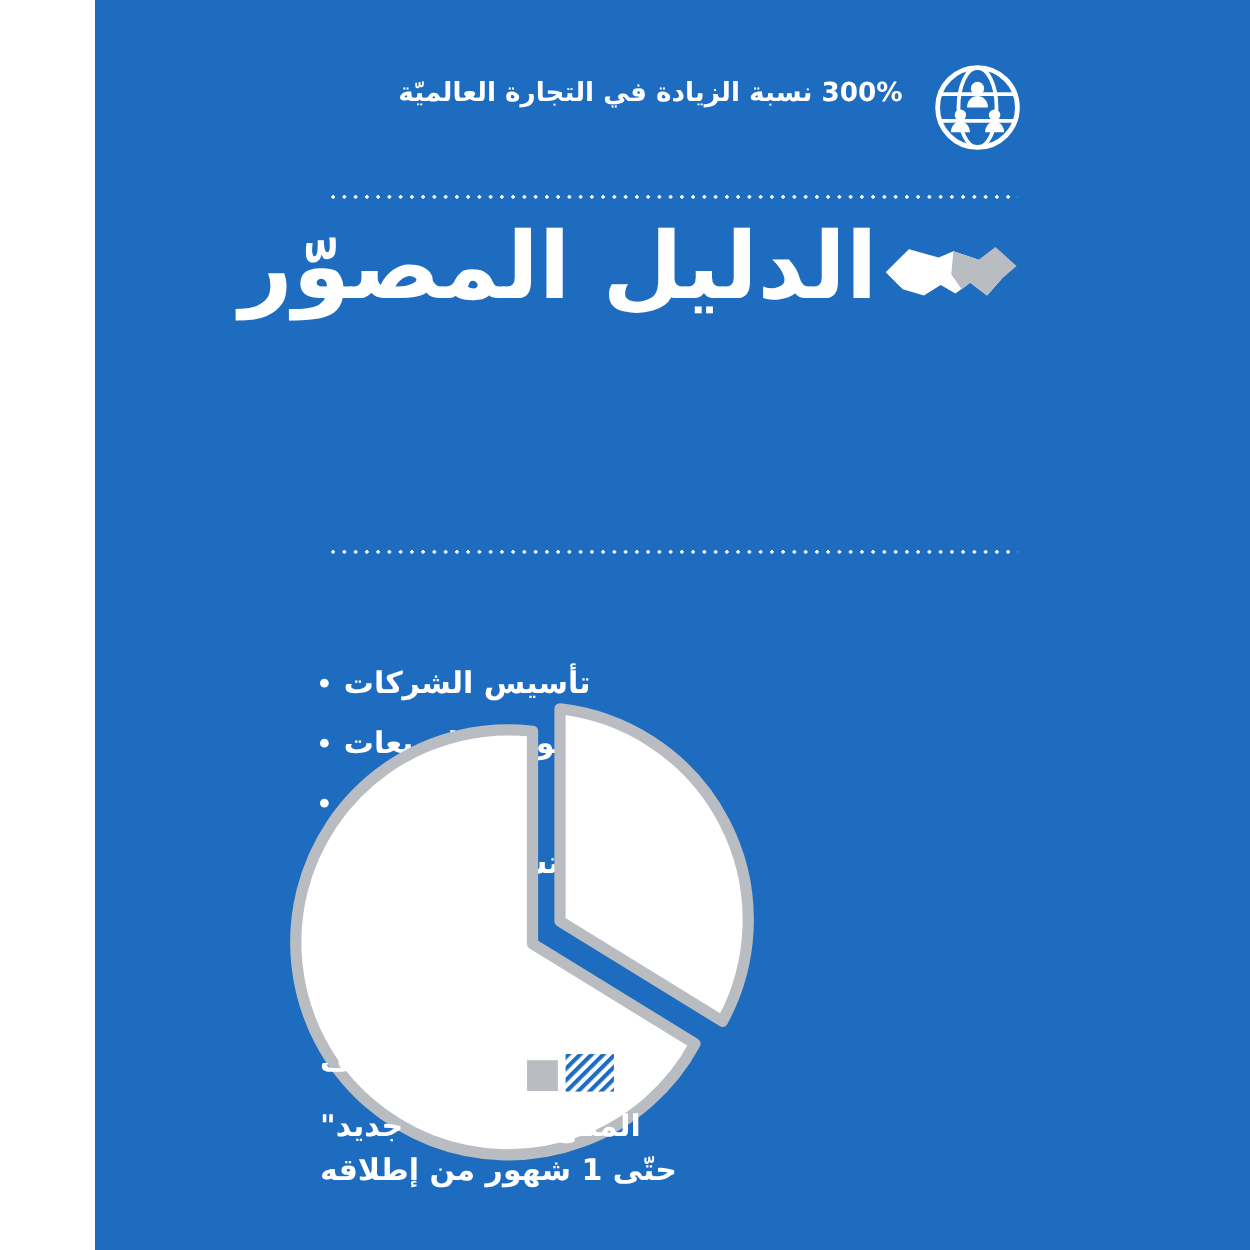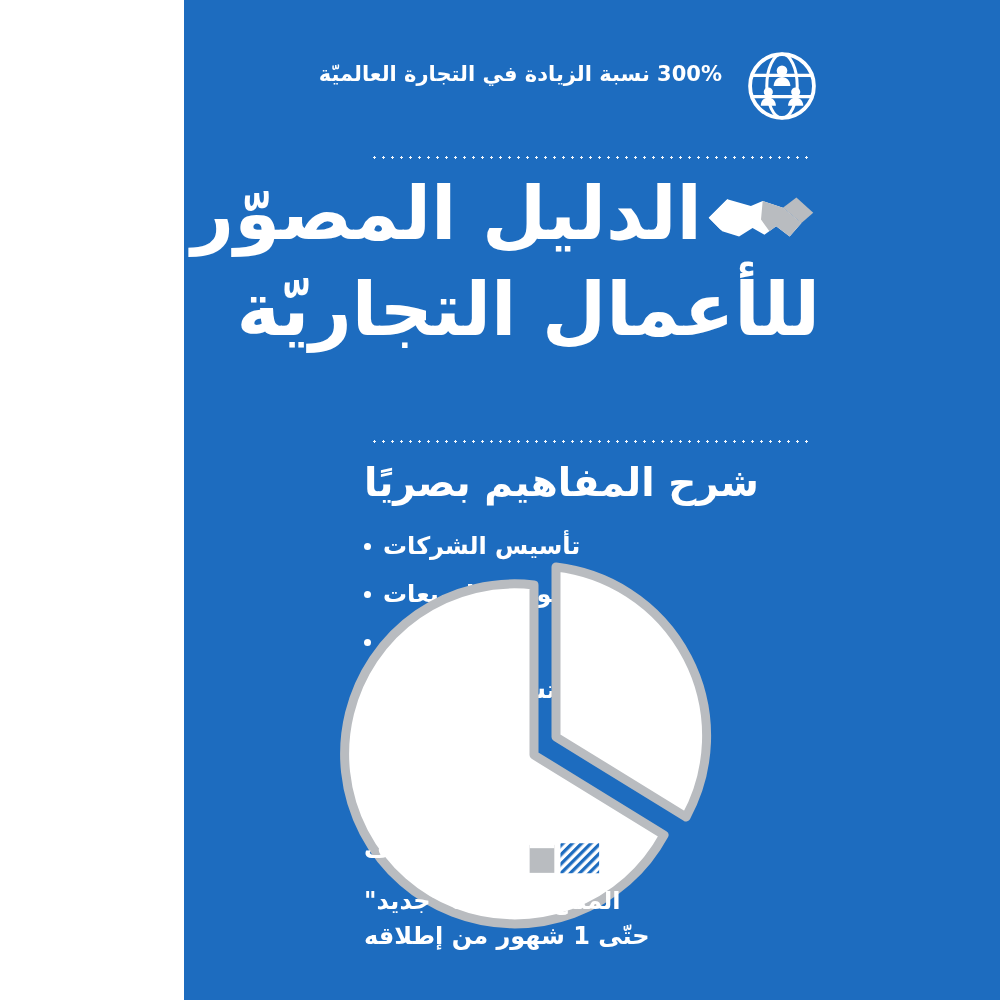--- a/index.html
+++ b/index.html
@@ -2,21 +2,21 @@
 <html lang="ar" dir="rtl"><head>
 <meta charset="utf-8">
 <style>
   html, body {
     margin: 0;
     padding: 0;
     background: #ffffff;
   }
   .page {
     position: relative;
-    width: 816px;
+    width: 924px;
     height: 1000px;
     background: #1d6cbf;
     overflow: hidden;
     font-family: "DejaVu Sans", "Liberation Sans", sans-serif;
     color: #ffffff;
     direction: rtl;
   }
 
   
   .top-band {
@@ -217,26 +217,24 @@
   <div class="title-block">
     <div class="title-row-1">
       <svg class="handshake-icon" viewBox="0 0 140 90" aria-hidden="true">
         <path d="M8 46 L30 24 L58 32 L72 26 L96 34 L118 52 L104 68 L88 56 L74 66 L60 58 L44 68 L24 62 Z" fill="#ffffff"></path>
         <path d="M72 26 L96 34 L118 52 L104 68 L88 56 L80 62 L70 48 Z" fill="#b9bcc0"></path>
         <path d="M30 24 L8 46 L22 60 L44 38 Z" fill="#ffffff"></path>
         <path d="M118 52 L132 40 L112 22 L96 34 Z" fill="#b9bcc0"></path>
       </svg>
       <div class="title-main">الدليل المصوّر</div>
     </div>
-    <div class="title-second">للأعمال التجاريّة</div>
   </div>
 
   <div class="dots dots-2"></div>
 
-  <div class="subtitle">شرح المفاهيم بصريًا</div>
 
   <ul class="bullets">
     <li>
       <span class="dot"></span>
       <span>تأسيس الشركات</span>
     </li>
     <li>
       <span class="dot"></span>
       <span>التسويق والمبيعات</span>
     </li>

